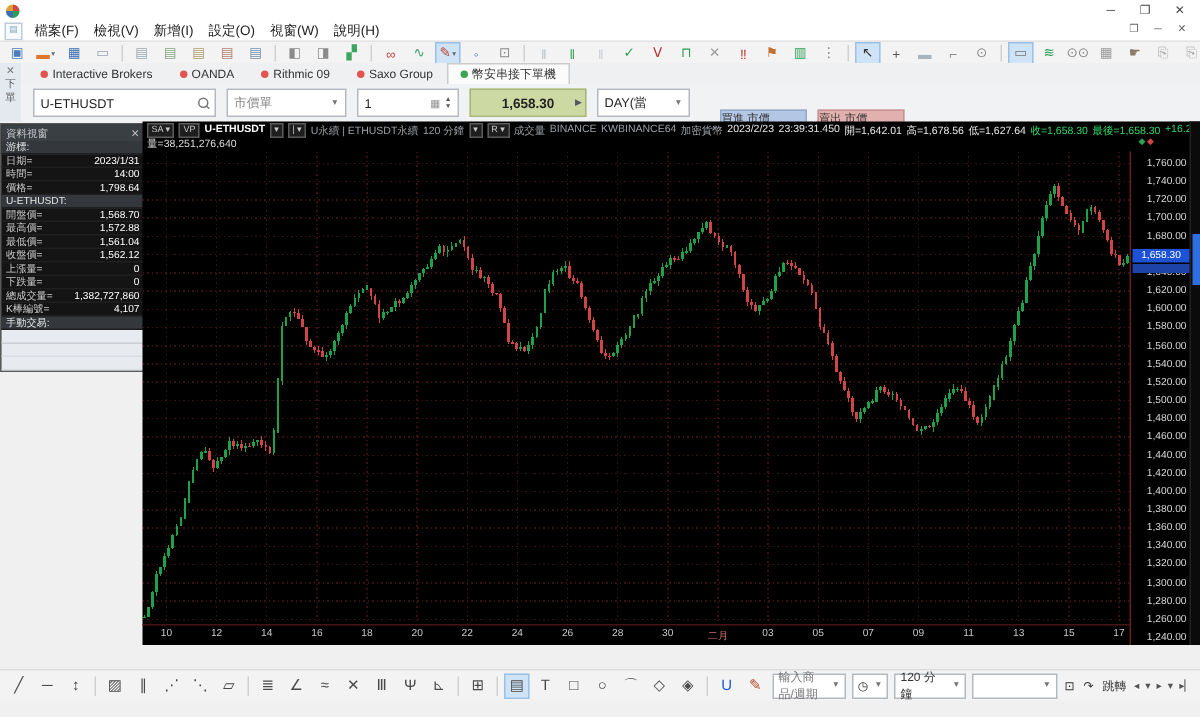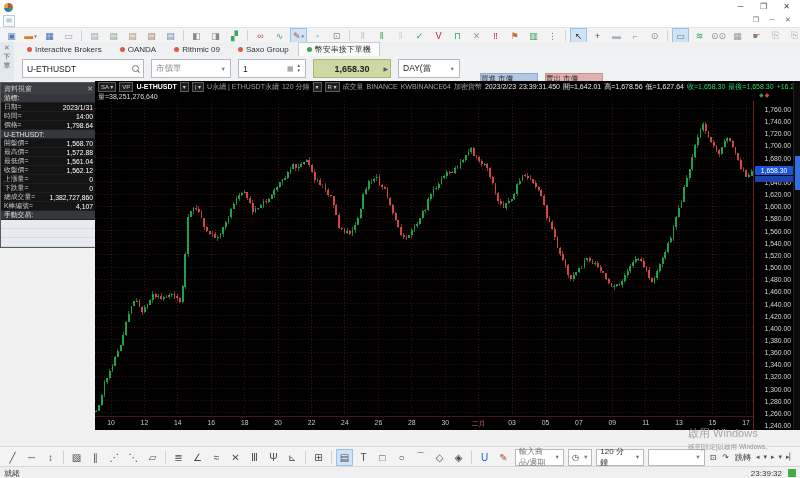--- a/index.html
+++ b/index.html
@@ -130,20 +130,28 @@
     <span class="mc-logo"></span>
     <div class="win-controls">
       <span class="wc">─</span>
       <span class="wc">❐</span>
       <span class="wc">✕</span>
     </div>
   </div>
 
   <div class="menubar">
     <span class="menu-doc">▤</span>
+    <div style="display:flex">
+        <div class="menu-item">檔案(F)</div>
+        <div class="menu-item">檢視(V)</div>
+        <div class="menu-item">新增(I)</div>
+        <div class="menu-item">設定(O)</div>
+        <div class="menu-item">視窗(W)</div>
+        <div class="menu-item">說明(H)</div>
+      </div>
     <div class="mdi-controls">
       <span class="mdi">❐</span>
       <span class="mdi">─</span>
       <span class="mdi">✕</span>
     </div>
   </div>
 
   <div class="toolbar1">
       <div class="tb-btn">
         <span style="color: rgb(74, 125, 187);">▣</span>
@@ -1128,26 +1136,15 @@
     <span class="db-label">⊡</span>
     <span class="db-label">↷</span>
     <span class="db-label">跳轉</span>
     <span class="db-nav">◂</span>
     <span class="db-nav">▾</span>
     <span class="db-nav">▸</span>
     <span class="db-nav">▾</span>
     <span class="db-nav">▸▏</span>
   </div>
 
-  <div class="statusbar">
-    <span>就緒</span>
-    <span class="sb-right">
-      <span>23:39:32</span>
-      <span class="sb-square"></span>
-    </span>
-  </div>
-
-  <div class="watermark">
-    <div class="wm1">啟用 Windows</div>
-    <div class="wm2">移至[設定]以啟用 Windows。</div>
-  </div>
+
 
 </div>
 
 </body></html>

